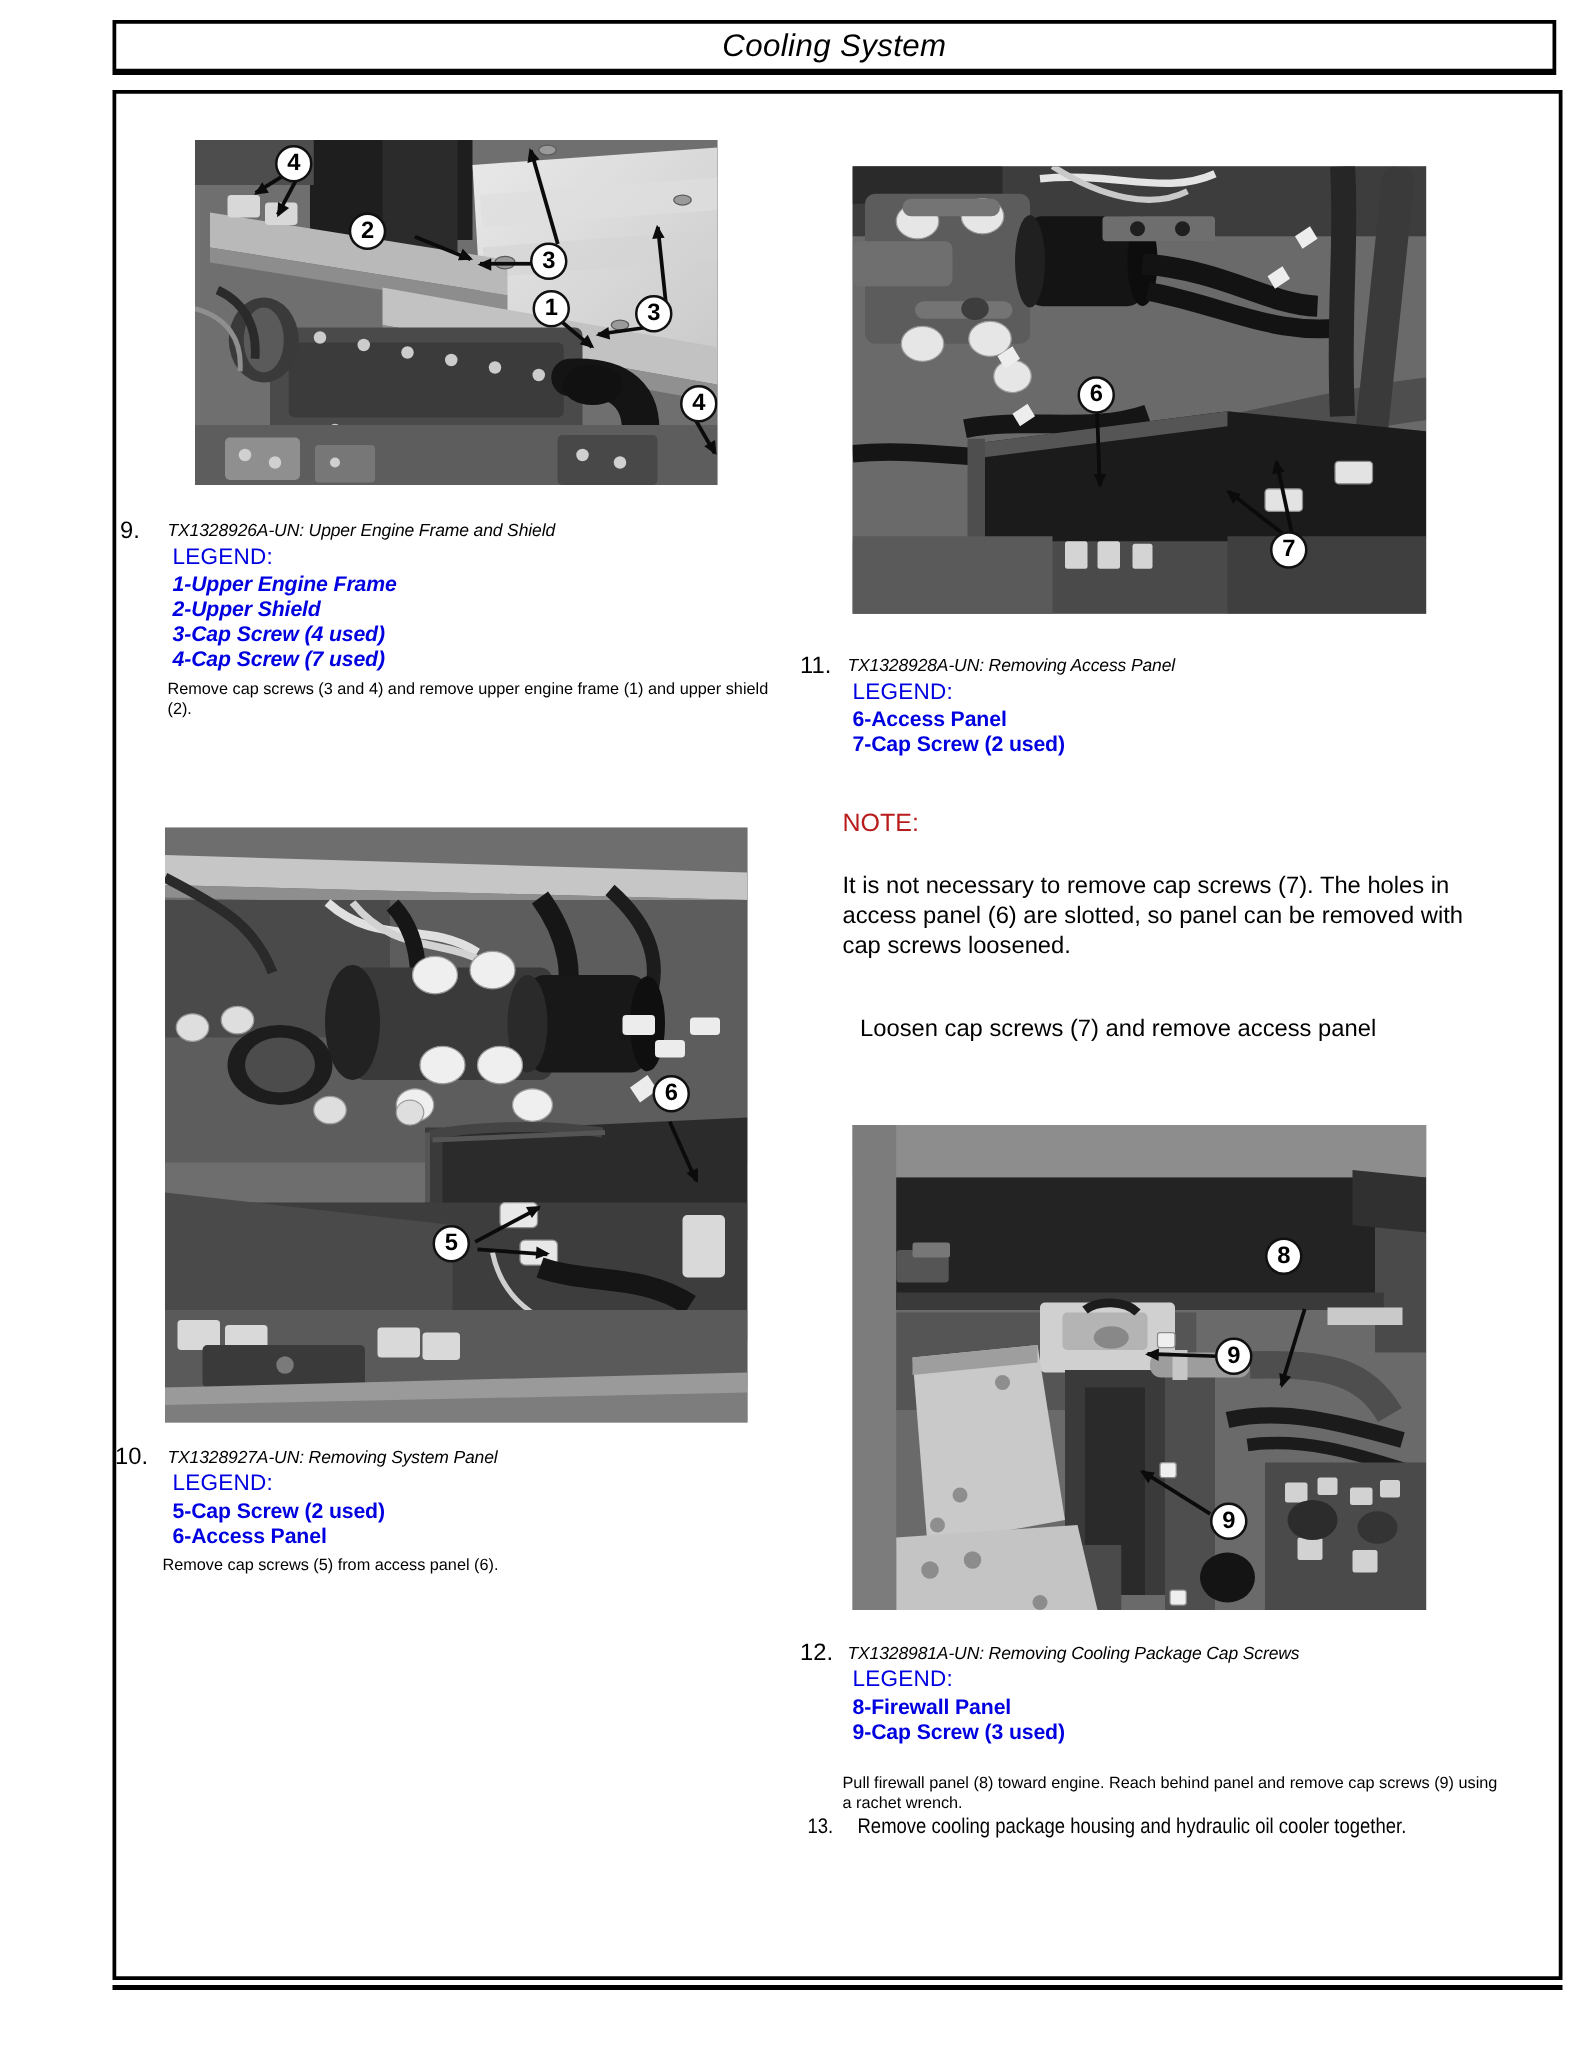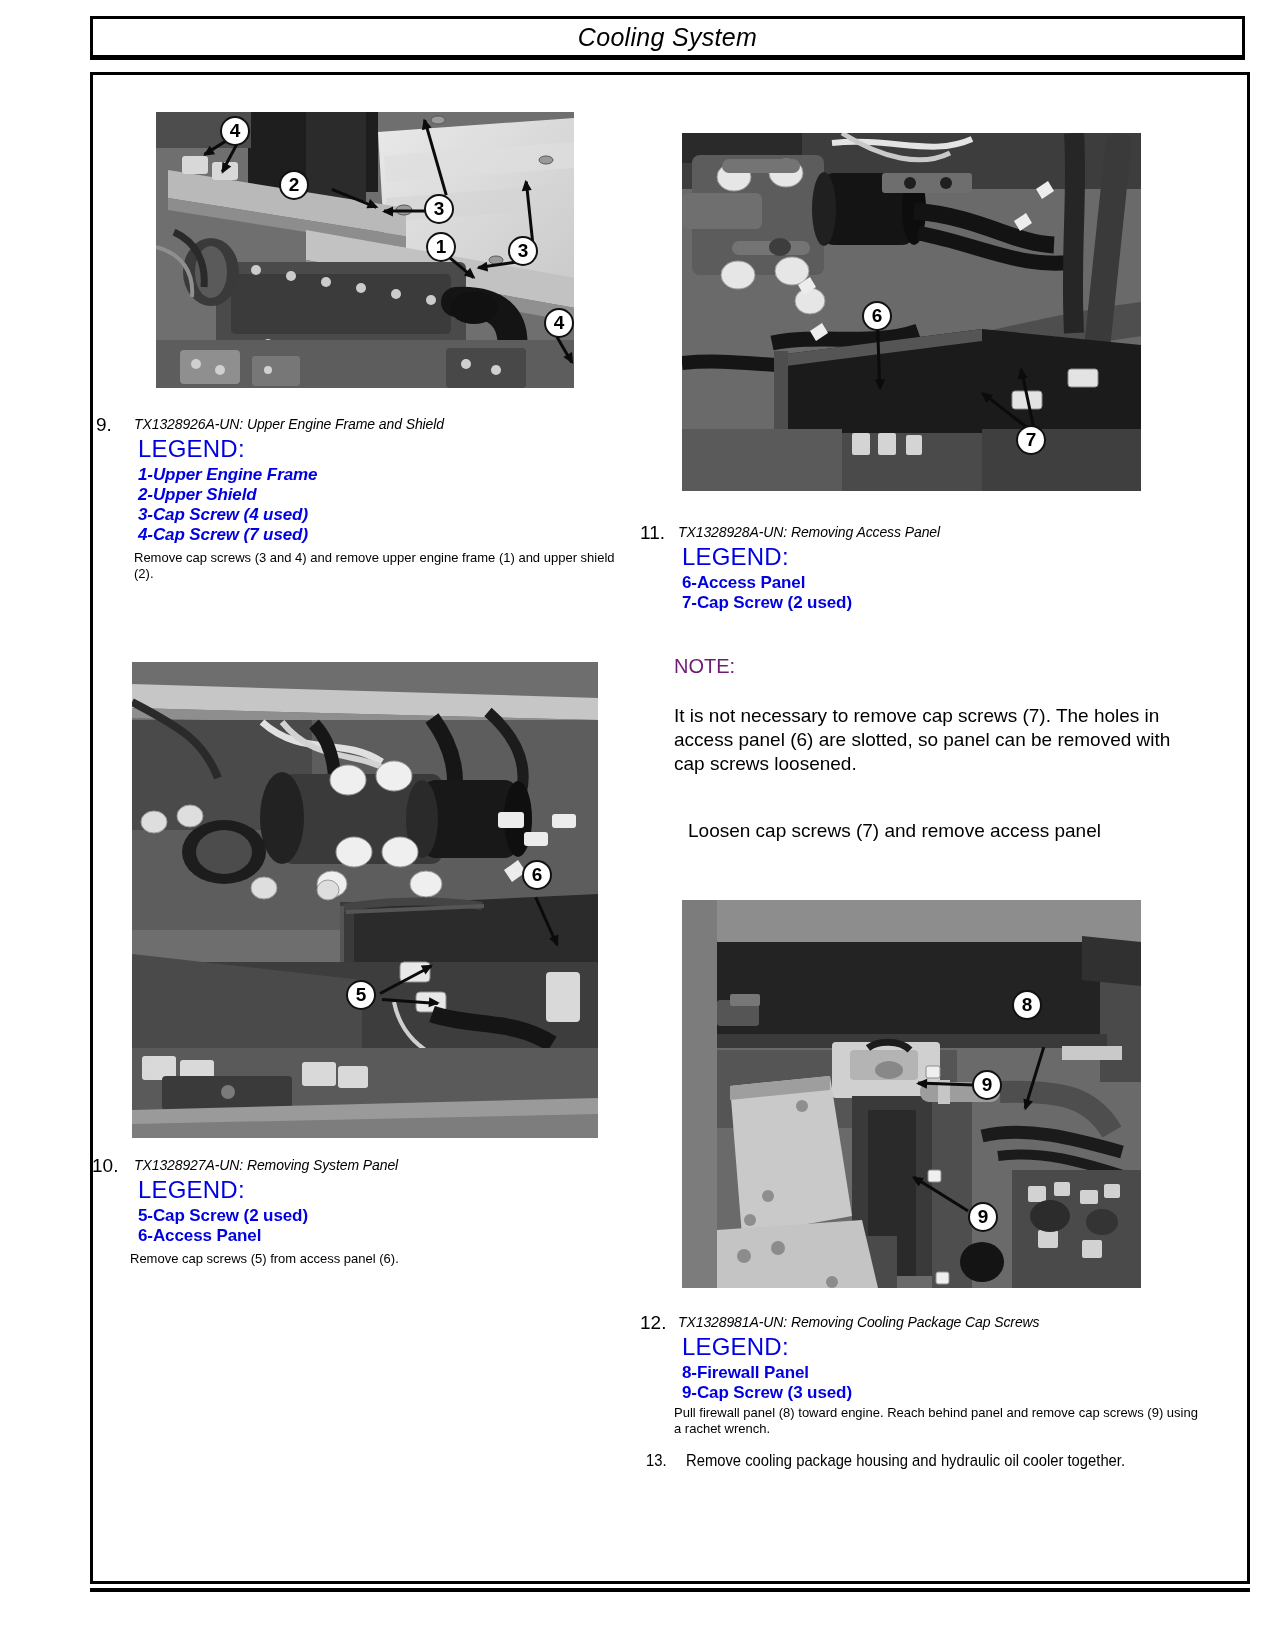--- a/index.html
+++ b/index.html
@@ -158,41 +158,41 @@
     position: absolute;
   }
   .caption-id {
     font-size: 14px;
     color: #000;
     letter-spacing: -0.1px;
     white-space: nowrap;
     font-style: italic;
   }
   .legend-head {
-    font-size: 24px;
+    font-size: 18px;
     color: #0000e0;
     margin-top: 3px;
     letter-spacing: 0.2px;
   }
   .legend-item {
     font-size: 17px;
     color: #0000e0;
     font-weight: bold;
     letter-spacing: -0.1px;
     line-height: 1.18;
   }
   .body-text {
     font-size: 13px;
     color: #000;
     line-height: 1.22;
     margin-top: 2px;
   }
   .note-label {
     font-size: 20px;
-    color: #701a75;
+    color: #b91c1c;
   }
   .note-text {
     font-size: 19px;
     color: #000;
     line-height: 1.25;
   }
   .plain-line {
     font-size: 19px;
     color: #000;
     line-height: 1.25;
@@ -599,21 +599,21 @@
 
   <div class="step" style="left:640px; top:1312px; width:560px;">
     <div class="step-num">12.</div>
     <div class="step-body" style="left:38px; top:2px; width:530px;">
       <div class="caption-id">TX1328981A-UN: Removing Cooling Package Cap Screws</div>
       <div class="legend-head" style="margin-left:4px;">LEGEND:</div>
       <div style="margin-left:4px; margin-top:2px;">
         <div class="legend-item">8-Firewall Panel</div>
         <div class="legend-item">9-Cap Screw (3 used)</div>
       </div>
-      <div class="body-text" style="margin-left:-4px; margin-top:2px; width:530px;">Pull firewall panel (8) toward engine. Reach behind panel and remove cap screws (9) using a rachet wrench.</div>
+      <div class="body-text" style="margin-left:-4px; margin-top:22px; width:530px;">Pull firewall panel (8) toward engine. Reach behind panel and remove cap screws (9) using a rachet wrench.</div>
     </div>
   </div>
 
   <div class="step" style="left:646px; top:1449px; width:560px;">
     <div class="step13" style="left:0; top:0;">13.</div>
     <div class="step13" style="left:40px; top:0; width:620px;">Remove cooling package housing and hydraulic oil cooler together.</div>
   </div>
 
   <div class="footer-rule"></div>
 

